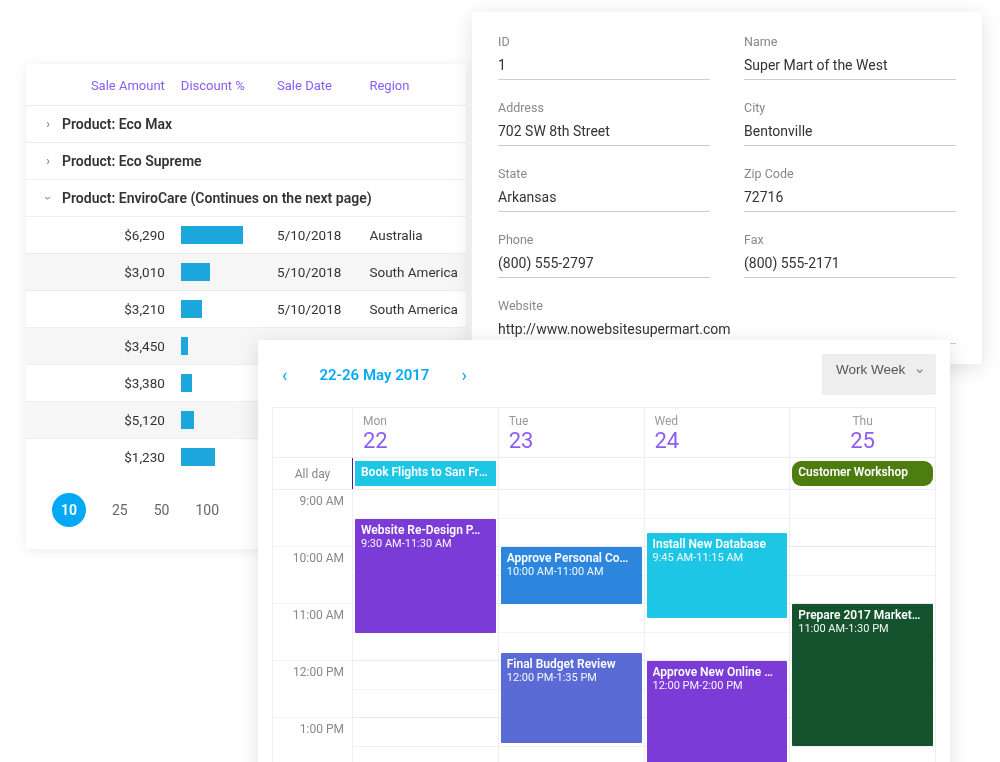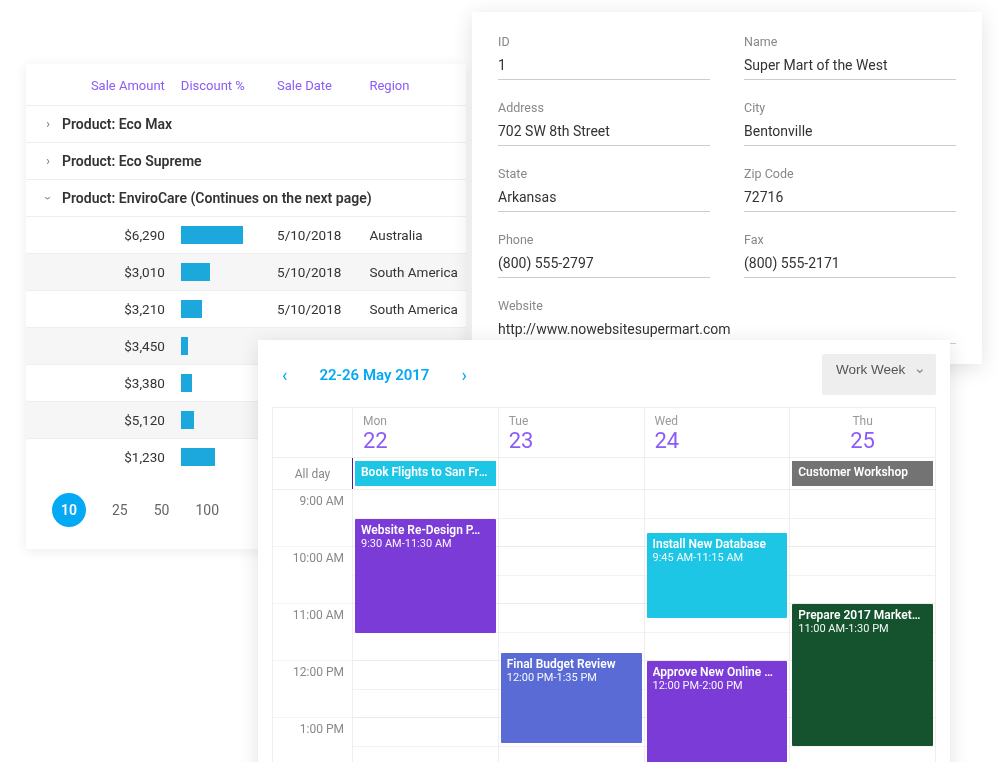--- a/index.html
+++ b/index.html
@@ -233,21 +233,21 @@
         </div>
     </div>
     <div class="allday-row">
       <div class="allday-lbl">All day</div>
       <div class="allday-cell" id="ad0">
           <div class="allday-ev" style="background: rgb(30, 198, 230);">Book Flights to San Fran …</div>
         </div>
       <div class="allday-cell" id="ad1"></div>
       <div class="allday-cell" id="ad2"></div>
       <div class="allday-cell" id="ad3">
-          <div class="allday-ev" style="background: #737373;">Customer Workshop</div>
+          <div class="allday-ev" style="background: #4d7c0f; border-radius: 9px;">Customer Workshop</div>
         </div>
     </div>
     <div class="body-row">
       <div class="time-slots" id="time-slots">
           <div class="tslot">9:00 AM</div>
           <div class="tslot">10:00 AM</div>
           <div class="tslot">11:00 AM</div>
           <div class="tslot">12:00 PM</div>
           <div class="tslot">1:00 PM</div>
         </div>
@@ -271,20 +271,24 @@
           <div class="hline"></div>
           <div class="hline"></div>
           <div class="hline"></div>
           <div class="hline"></div>
           <div class="hline"></div>
           <div class="hline"></div>
           <div class="hline"></div>
           <div class="hline"></div>
           <div class="hline"></div>
           <div class="hline"></div>
+          <div class="event" style="top: 57px; height: 57px; background: rgb(44, 134, 222);">
+            <div class="ttl">Approve Personal Co…</div>
+            <div class="tm">10:00 AM-11:00 AM</div>
+          </div>
           <div class="event" style="top: 163px; height: 90px; background: rgb(90, 107, 214);">
             <div class="ttl">Final Budget Review</div>
             <div class="tm">12:00 PM-1:35 PM</div>
           </div>
         </div>
       <div class="day-body" id="db2">
           <div class="hline"></div>
           <div class="hline"></div>
           <div class="hline"></div>
           <div class="hline"></div>

